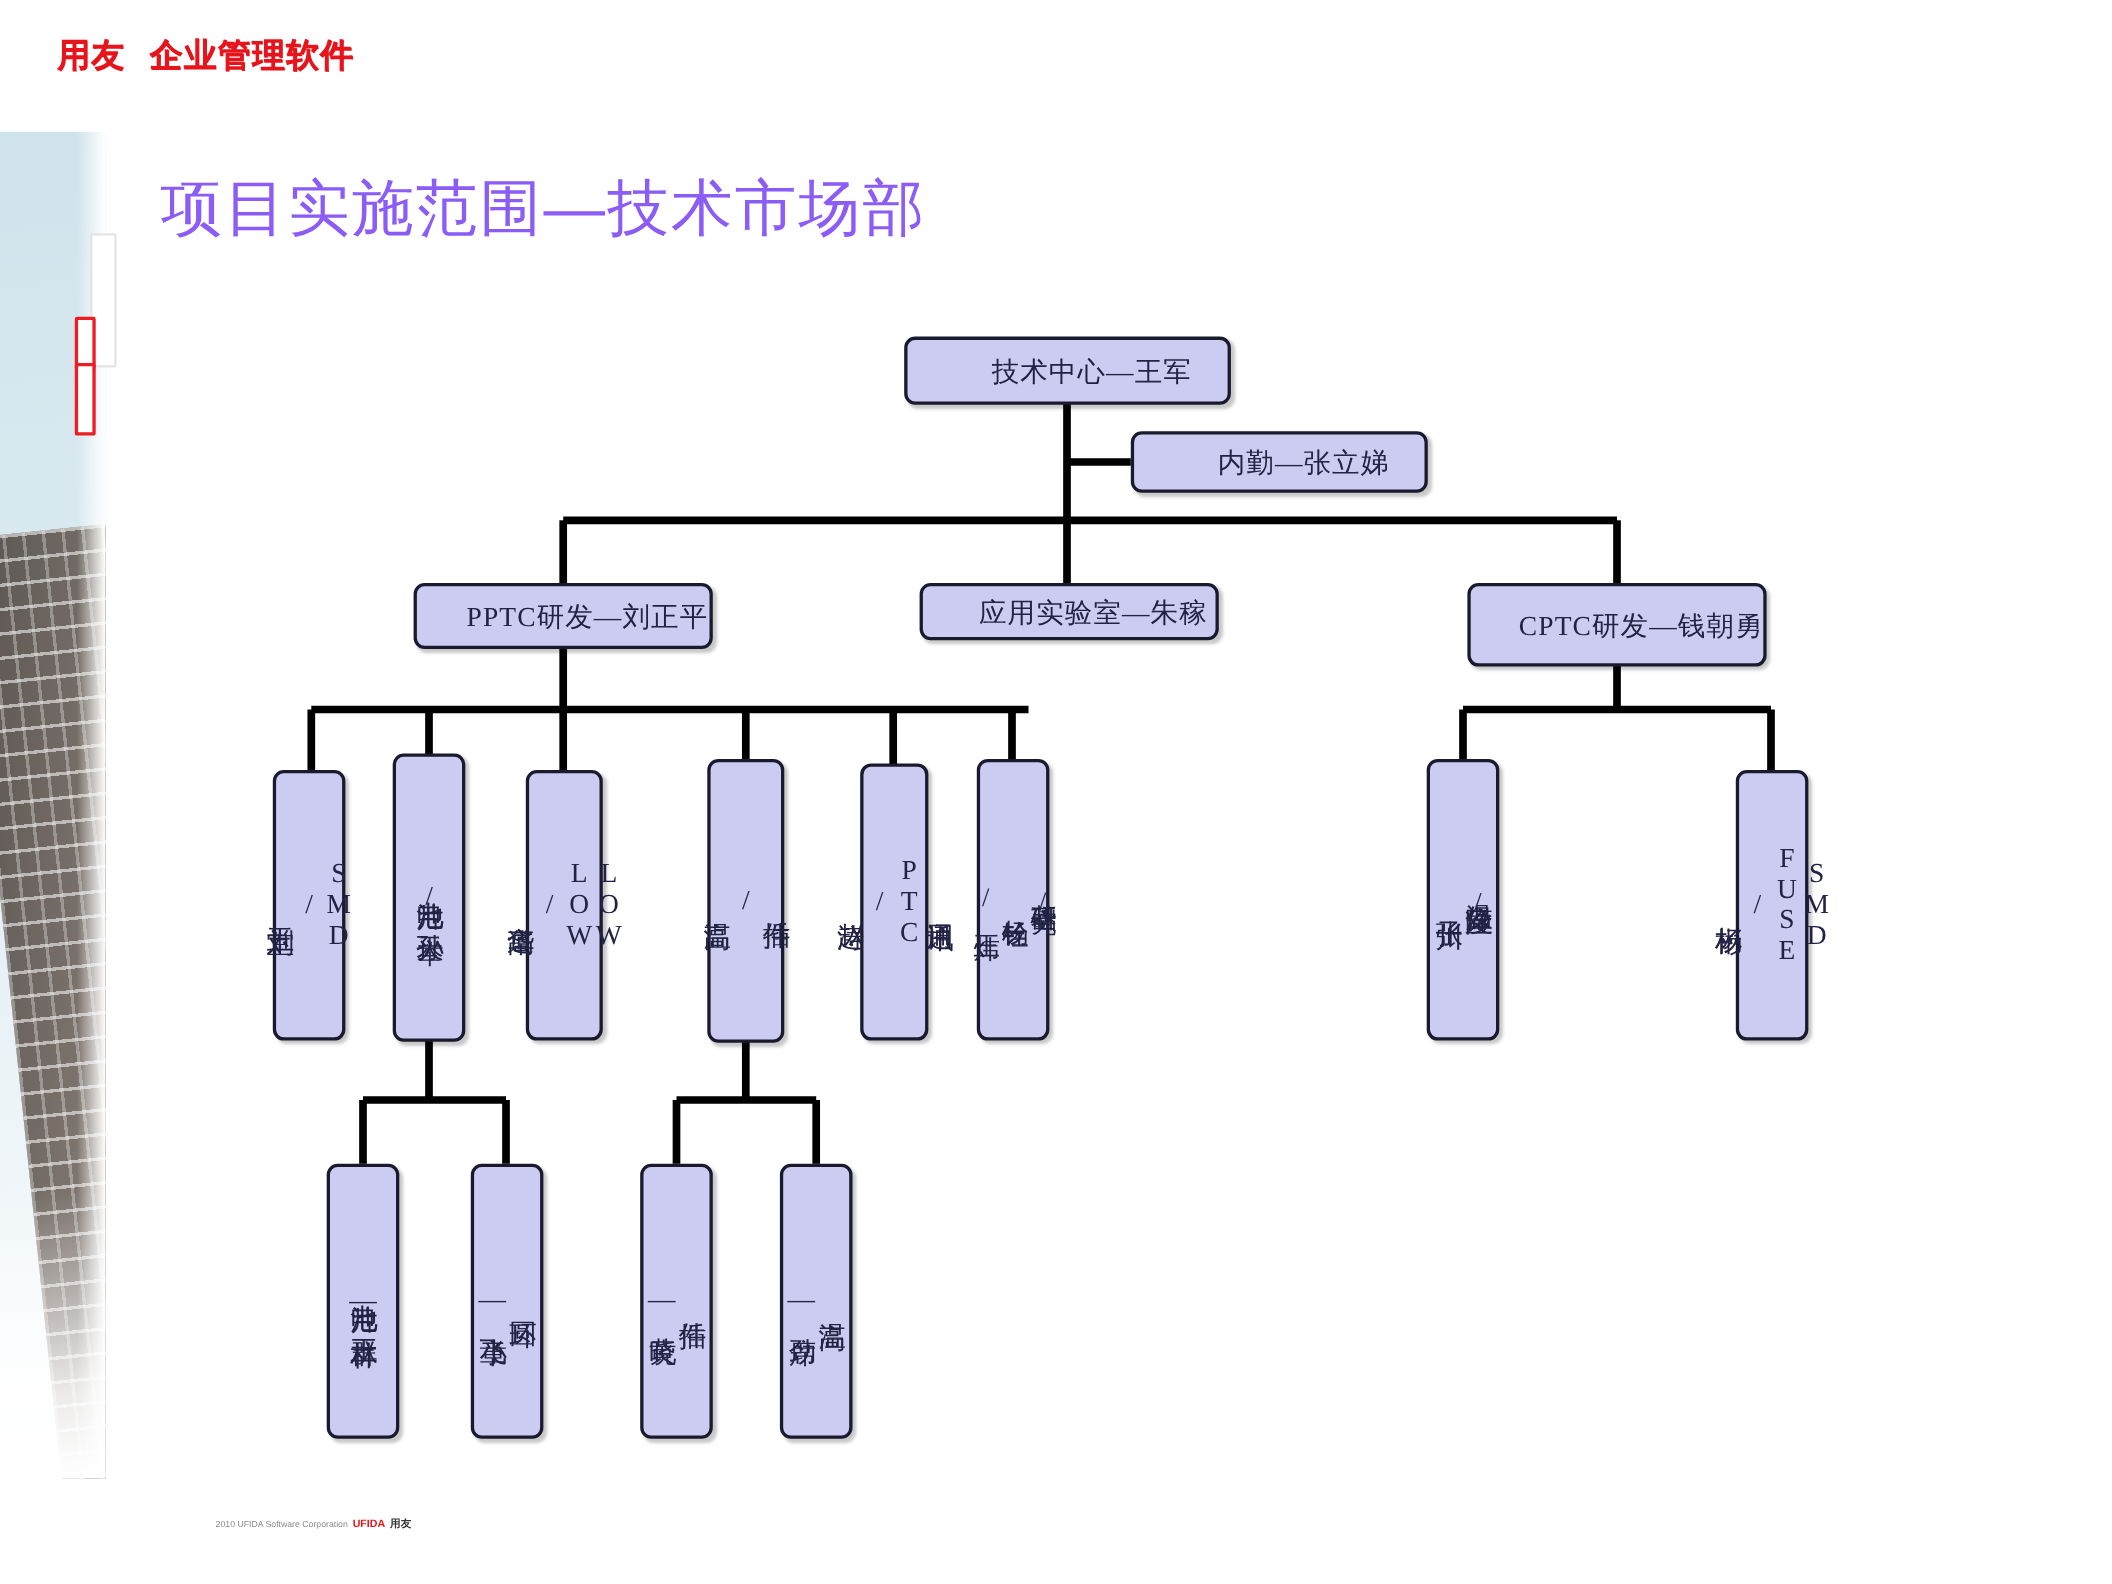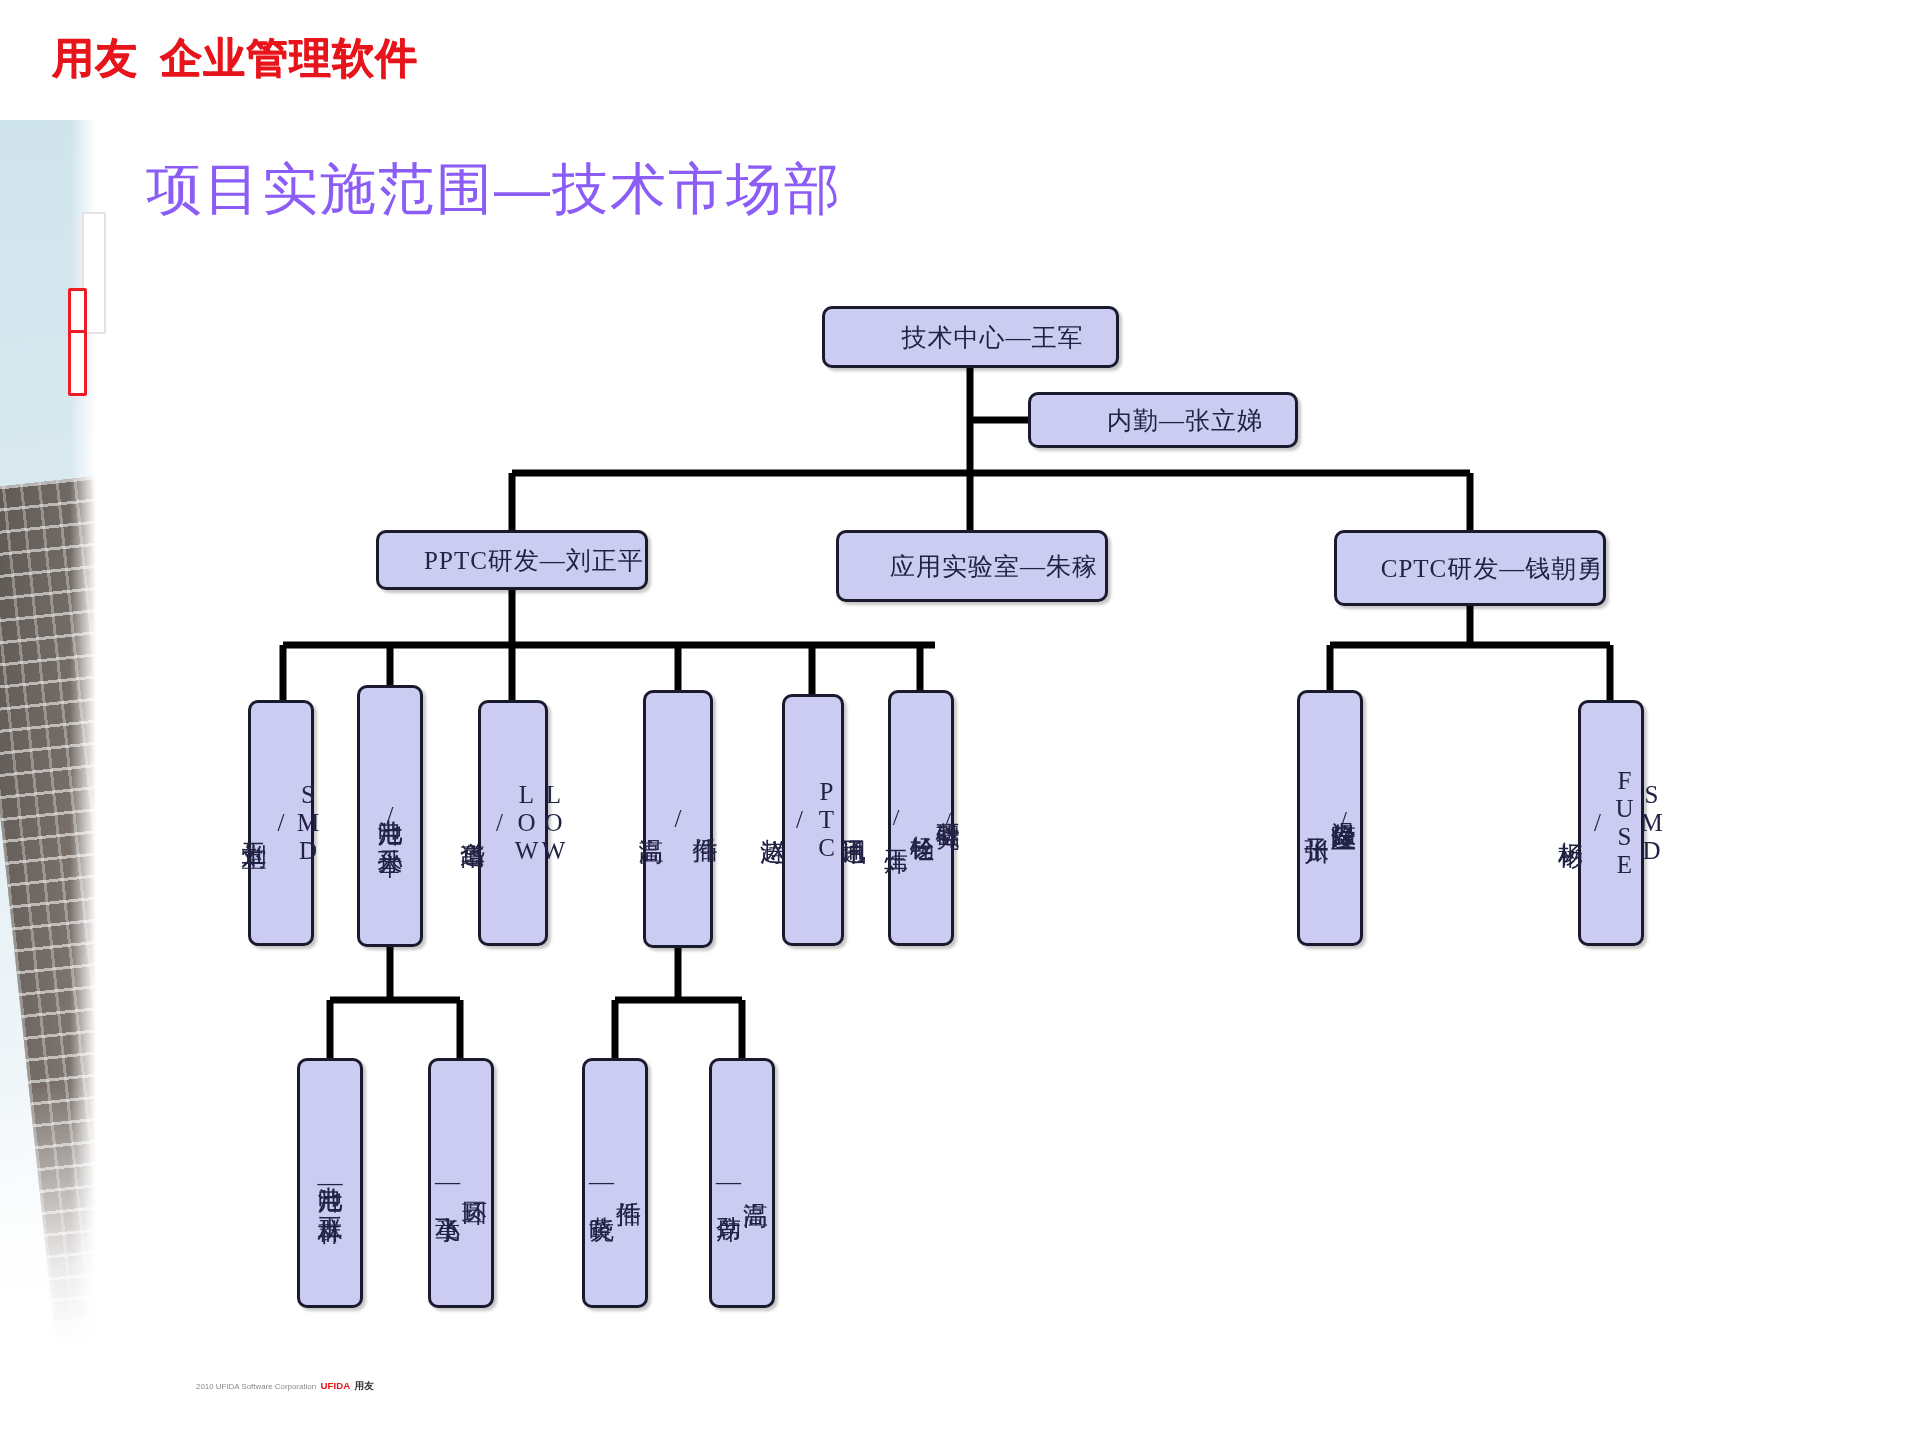--- a/index.html
+++ b/index.html
@@ -15,21 +15,21 @@
     overflow: hidden;
   }
 
   
   .header-logo {
     position: absolute;
     left: 52px;
     top: 30px;
     font-family: "Liberation Sans", sans-serif;
     font-weight: bold;
-    font-size: 42px;
+    font-size: 30px;
     color: #e8141b;
     letter-spacing: 1px;
     white-space: nowrap;
     text-shadow: 0.5px 0.5px 0 #e8141b;
   }
   .header-logo .logo-mark { margin-right: 22px; }
 
   
   .left-photo {
     position: absolute;
@@ -265,21 +265,21 @@
   </div>
 
   <div class="node horiz" style="left:1028px; top:392px; width:270px; height:56px;text-align:center;">
     <span>内勤—张立娣</span>
   </div>
 
   <div class="node horiz" style="left:376px; top:530px; width:272px; height:60px;">
     <span>PPTC研发—刘正平</span>
   </div>
 
-  <div class="node horiz" style="left:836px; top:530px; width:272px; height:72px;">
+  <div class="node horiz" style="left:836px; top:530px; width:272px; height:52px;">
     <span>应用实验室—朱稼</span>
   </div>
 
   <div class="node horiz" style="left:1334px; top:530px; width:272px; height:76px;">
     <span>CPTC研发—钱朝勇</span>
   </div>
 
   <div class="node vert" style="left:248px; top:700px; width:66px; height:246px;">
     <div>
       <span>SMD</span><br>

